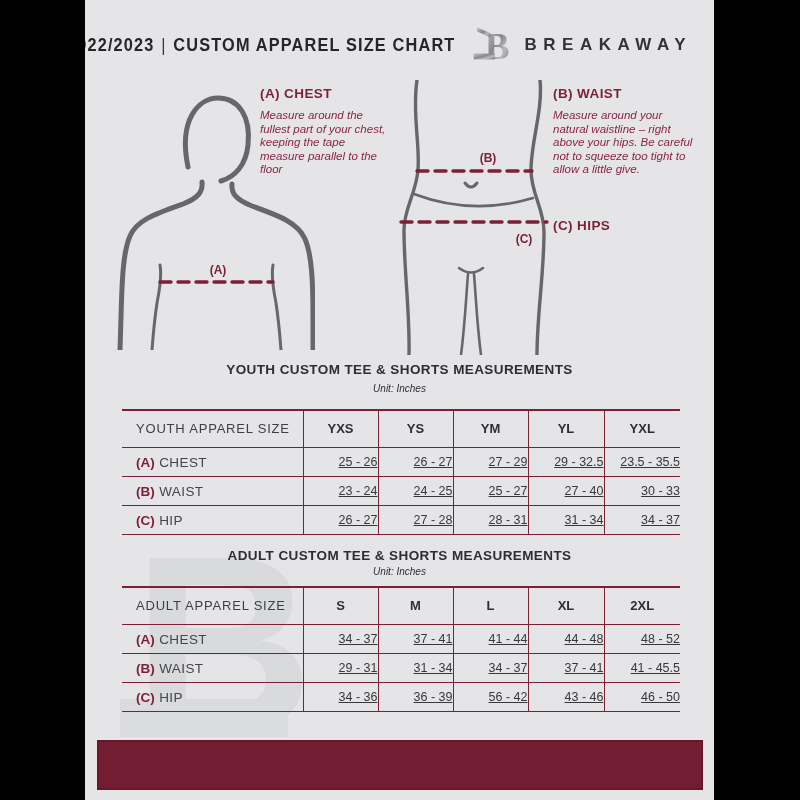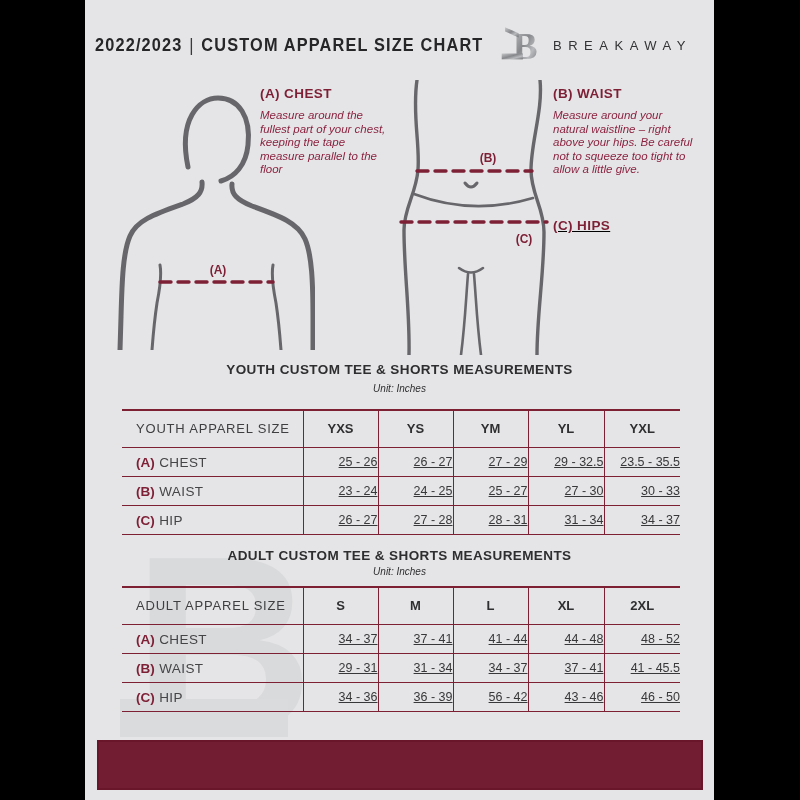--- a/index.html
+++ b/index.html
@@ -19,21 +19,21 @@
 
   .layer { position:absolute; inset:0; z-index:1; }
 
   
   .header-row { position:absolute; left:34px; right:22px; top:22px; height:46px;
                 display:flex; align-items:center; justify-content:flex-end; }
   .main-title { font-size:17px; font-weight:bold; letter-spacing:1.2px; color:#262628;
                 transform:scale(0.96,1.12); transform-origin:left center; white-space:nowrap; }
   .main-title .divider { font-weight:normal; color:#3a3a3c; padding:0 7px; }
   .brand-cluster { display:flex; align-items:center; gap:9px; }
-  .brand-name { font-size:13px; font-weight:normal; letter-spacing:6.5px; color:#333336; white-space:nowrap; }
+  .brand-name { font-size:17px; font-weight:bold; letter-spacing:6.5px; color:#333336; white-space:nowrap; }
 
   
   .fig { position:absolute; }
   .fig path, .fig line { fill:none; stroke:#67676b; stroke-linecap:round; }
   .dash-line { stroke:#7d1f35 !important; stroke-dasharray:11 7; stroke-width:3.4; }
   .marker { font:bold 12px "Liberation Sans", sans-serif; fill:#7d1f35; }
 
   .guide-block { position:absolute; }
   .guide-heading { font-size:13.5px; font-weight:bold; color:#7d1f35; letter-spacing:0.4px; margin-bottom:8px; }
   .guide-body { font-size:11.5px; font-style:italic; color:#8b2340; line-height:13.5px; white-space:pre-line; }
@@ -123,21 +123,21 @@
       <text class="marker" x="91" y="82" text-anchor="middle">(B)</text>
       <line class="dash-line" x1="4" y1="142" x2="150" y2="142"></line>
       <text class="marker" x="127" y="163" text-anchor="middle">(C)</text>
     </svg>
 
     <div class="guide-block" style="left:468px; top:86px; width:142px;">
       <div class="guide-heading">(B) WAIST</div>
       <div class="guide-body">Measure around your natural waistline – right above your hips. Be careful not to squeeze too tight to allow a little give.</div>
     </div>
 
-    <div class="guide-block" style="left:468px; top:218px; width:148px;text-decoration:underline;">
+    <div class="guide-block" style="left:468px; top:218px; width:148px;">
       <div class="guide-heading">(C) HIPS</div>
     </div>
 
     <div class="sec-title" style="top:362px;">YOUTH CUSTOM TEE &amp; SHORTS MEASUREMENTS</div>
     <div class="sec-sub" style="top:383px;">Unit: Inches</div>
 
     <table class="size-table" style="top:409px;">
       <colgroup>
           <col style="width:181px">
           <col style="width:75px">
@@ -163,21 +163,21 @@
           <td class="val-cell">26 - 27</td>
           <td class="val-cell">27 - 29</td>
           <td class="val-cell">29 - 32.5</td>
           <td class="val-cell">23.5 - 35.5</td>
         </tr>
         <tr>
           <td class="col-label"><span class="row-prefix">(B)</span> <span class="row-label">WAIST</span></td>
           <td class="val-cell">23 - 24</td>
           <td class="val-cell">24 - 25</td>
           <td class="val-cell">25 - 27</td>
-          <td class="val-cell">27 - 30</td>
+          <td class="val-cell">27 - 40</td>
           <td class="val-cell">30 - 33</td>
         </tr>
         <tr>
           <td class="col-label"><span class="row-prefix">(C)</span> <span class="row-label">HIP</span></td>
           <td class="val-cell">26 - 27</td>
           <td class="val-cell">27 - 28</td>
           <td class="val-cell">28 - 31</td>
           <td class="val-cell">31 - 34</td>
           <td class="val-cell">34 - 37</td>
         </tr>

